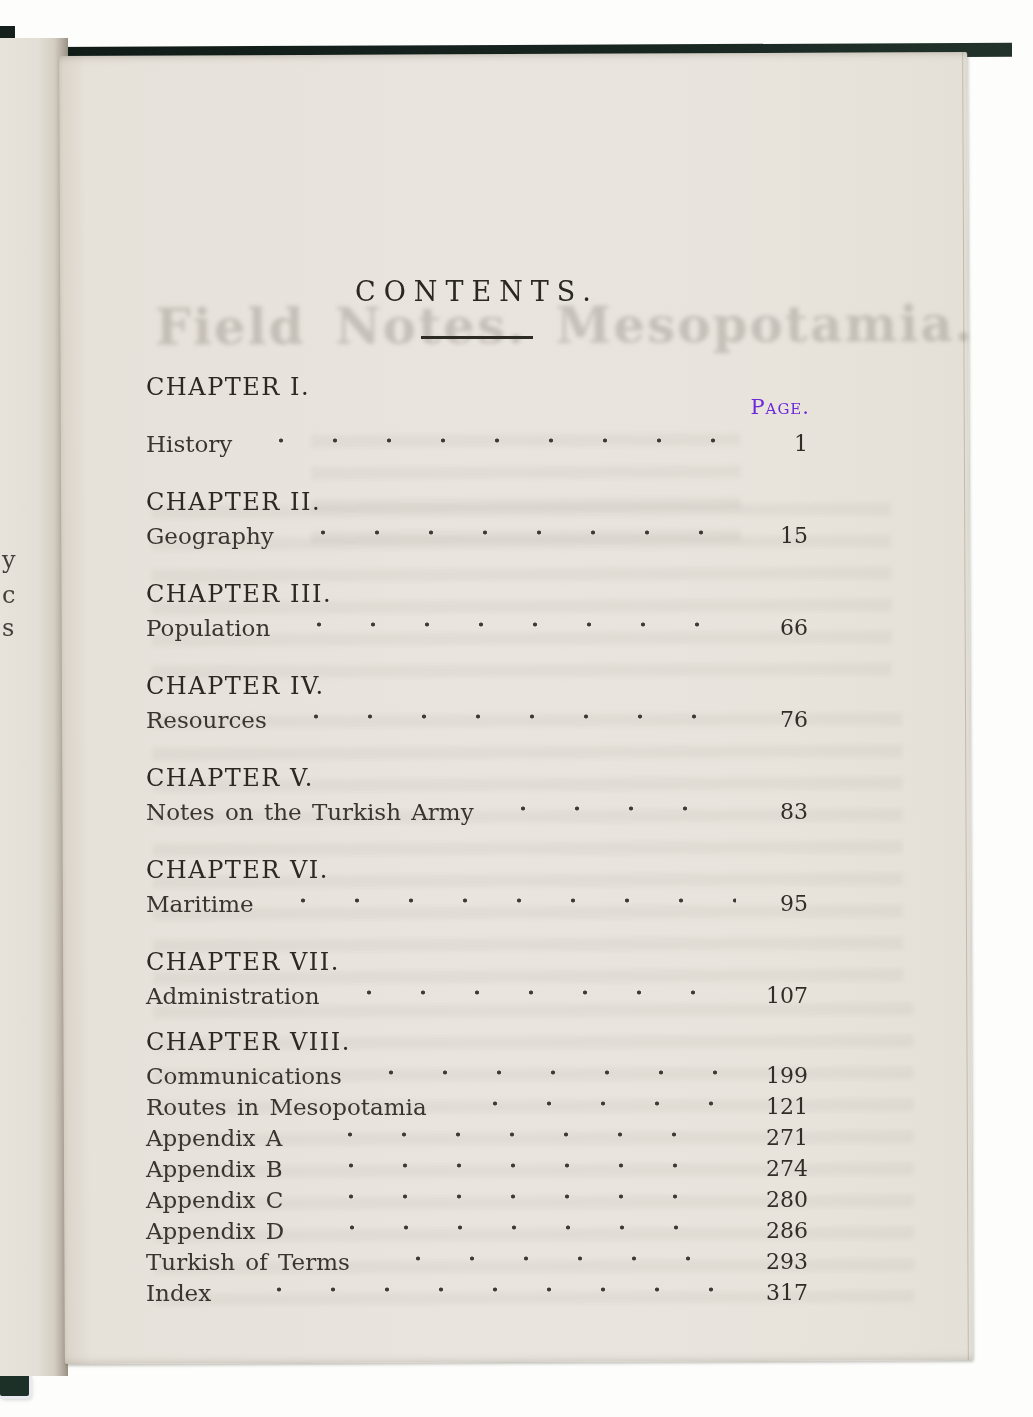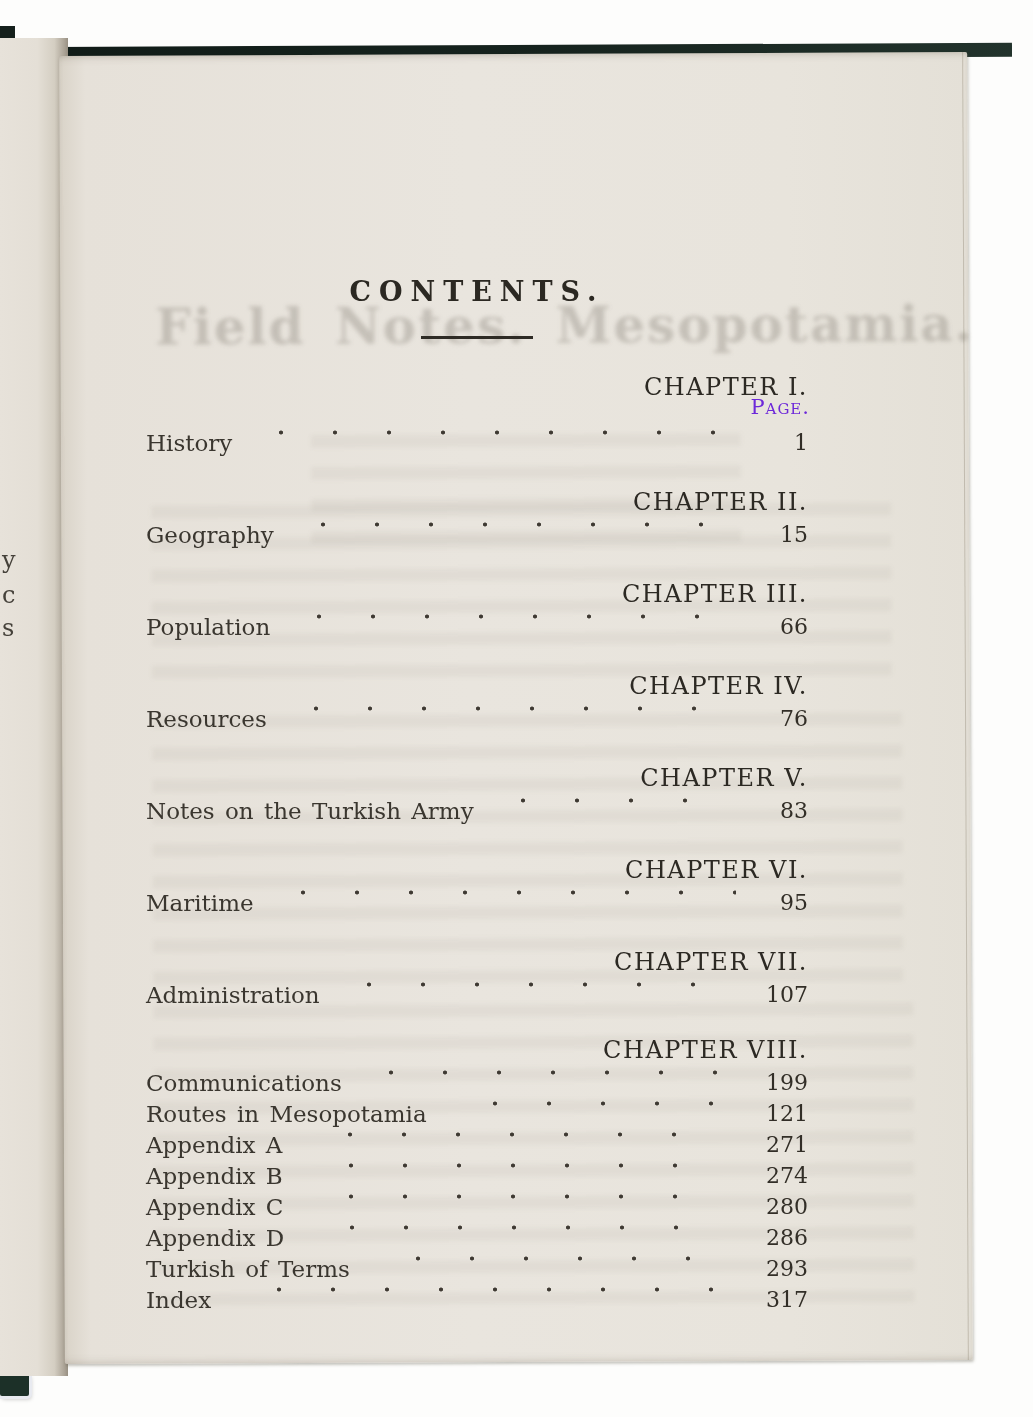--- a/index.html
+++ b/index.html
@@ -41,33 +41,33 @@
                 background:repeating-linear-gradient(180deg, rgba(120,113,100,.12) 0 13px,
                             rgba(120,113,100,0) 13px 32px); }
   .bb1 { left:250px; top:380px; width:430px; height:120px; }
   .bb2 { left:90px;  top:450px; width:740px; height:190px; }
   .bb3 { left:90px;  top:660px; width:750px; height:280px; }
   .bb4 { left:90px;  top:950px; width:760px; height:300px; }
 
   
   .toc { position:absolute; left:146px; top:276px; width:662px; color:#38342d; }
 
-  .toc-title { text-align:center; font-size:27px; font-weight:bold;
+  .toc-title { text-align:center; font-size:27px; font-weight:normal;
                letter-spacing:8px; color:#2b2822; }
   .title-rule { width:112px; height:3px; background:#2e2b25; margin:29px auto 0; }
 
   .section { margin-top:28px; position:relative; }
   .section.first { margin-top:33px; }
-  .section.big-gap { margin-top:24px; }
-  .chapter-heading { text-align:right; font-size:24px; letter-spacing:1.5px;
+  .section.big-gap { margin-top:16px; }
+  .chapter-heading { text-align:left; font-size:24px; letter-spacing:1.5px;
                      line-height:30px; color:#2c2923; }
   .page-col-label { position:absolute; right:-2px; top:23px; font-variant:small-caps;
                     font-size:21px; letter-spacing:1px; color:#6d28d9; }
 
-  .toc-row { display:flex; align-items:flex-start; height:31px; margin-top:3px; }
+  .toc-row { display:flex; align-items:center; height:31px; margin-top:3px; }
   .section.first .toc-row { margin-top:26px; }
   .section .toc-row + .toc-row { margin-top:0;gap:19px; }
   .toc-label { font-size:23px; line-height:30px; word-spacing:3px; white-space:nowrap;
                color:#3a362f; }
   .dot-leader { flex:1; height:9px; margin:0 14px 7px 16px;
                 background-image:radial-gradient(circle, #3f3a33 1.7px, rgba(0,0,0,0) 2.3px);
                 background-size:54px 7px; background-repeat:repeat-x;
                 background-position:6px center; }
   .toc-page { width:58px; text-align:right; font-size:22px; line-height:30px;
               color:#322e27; }

